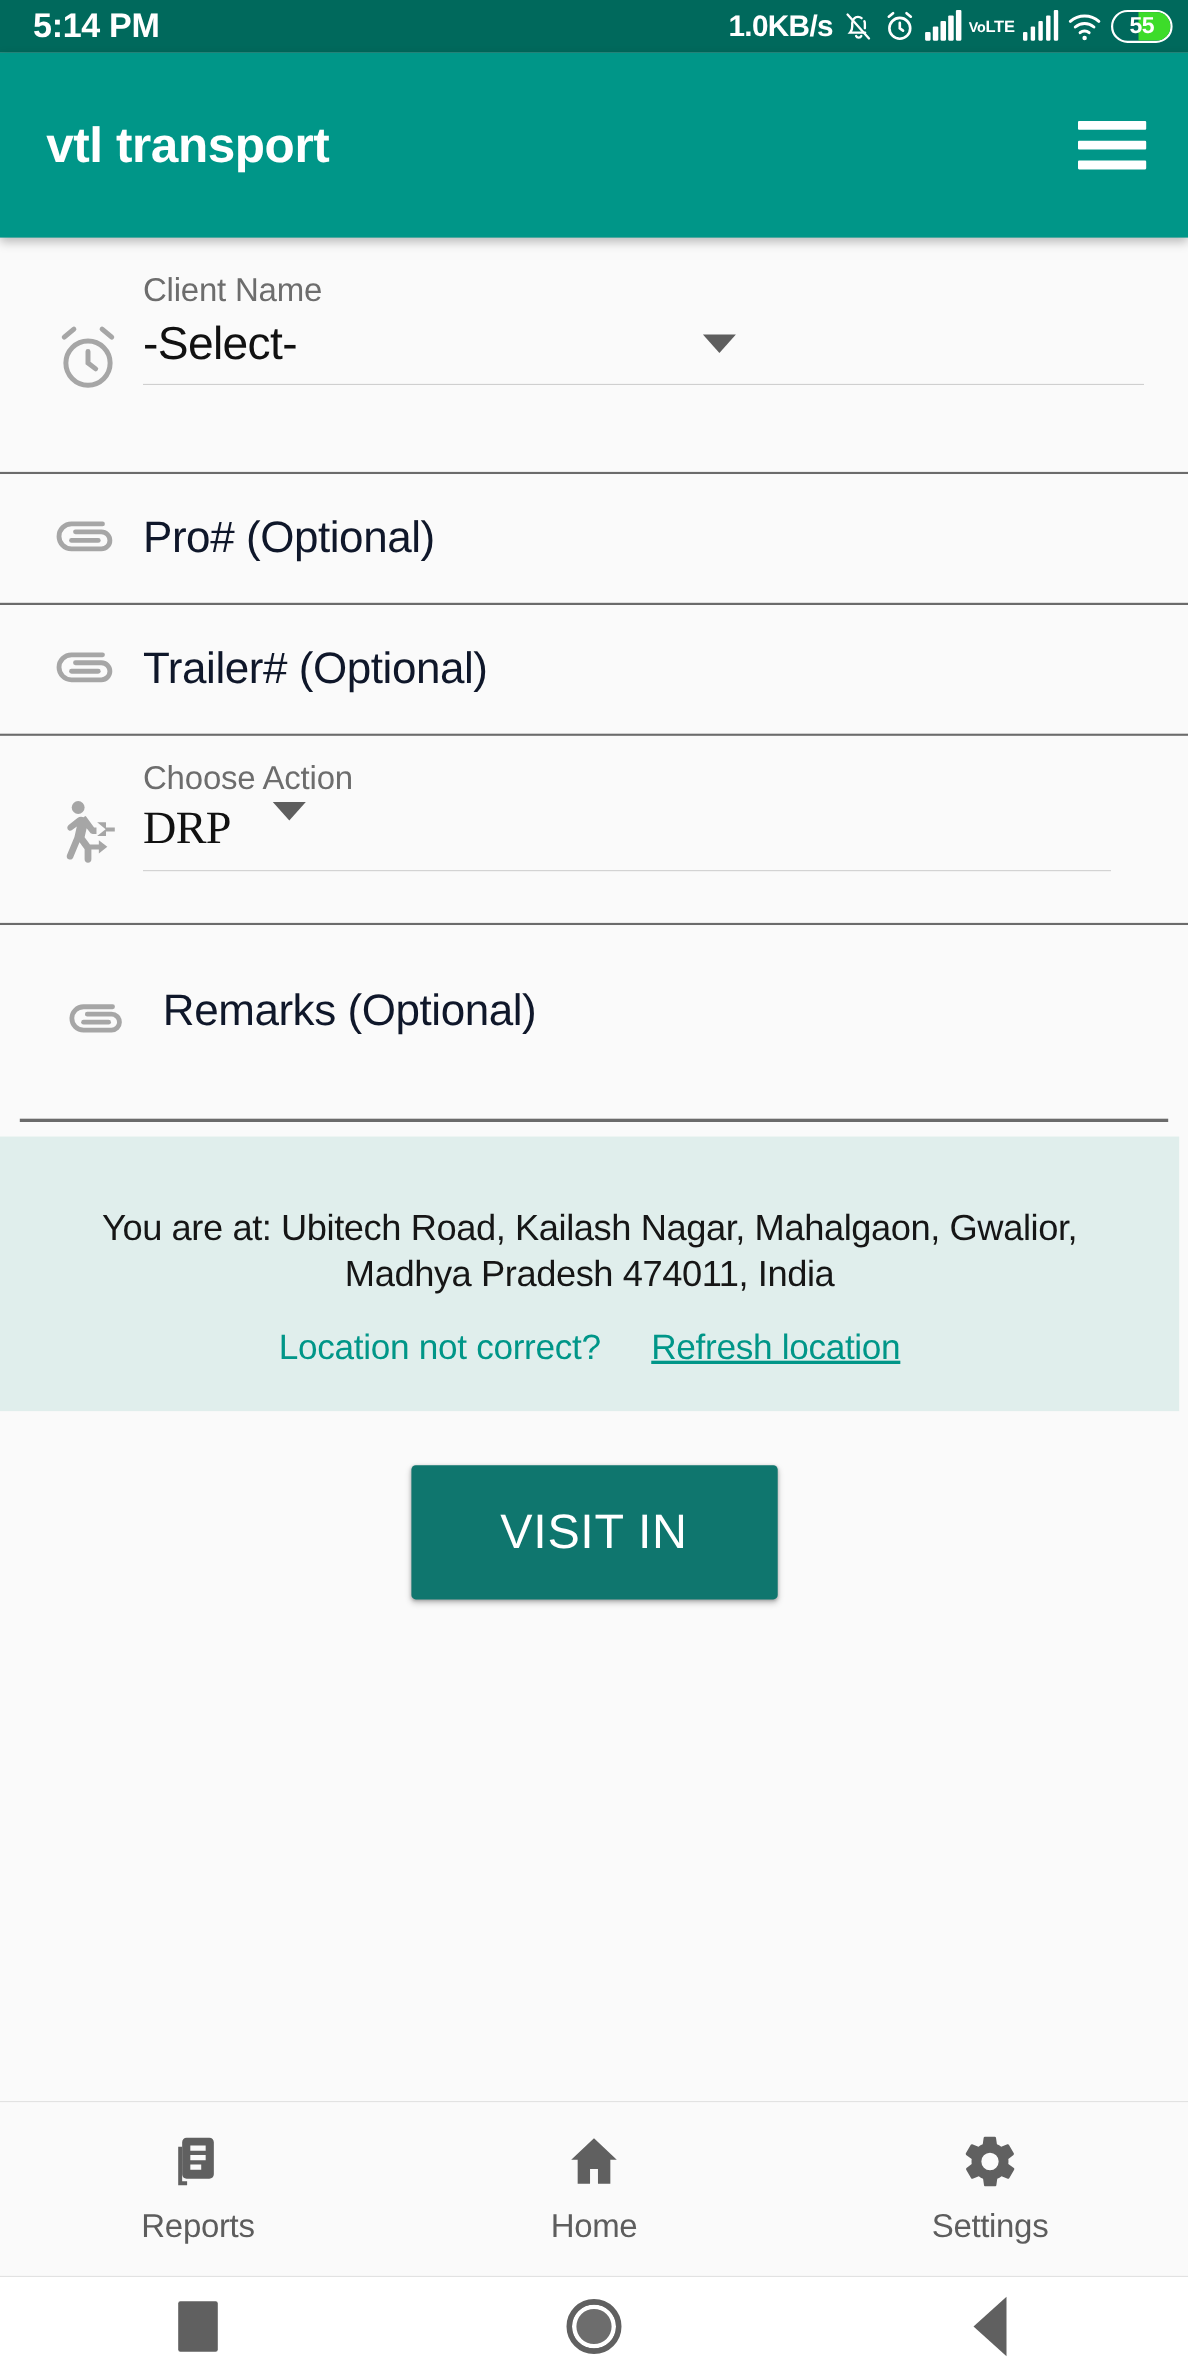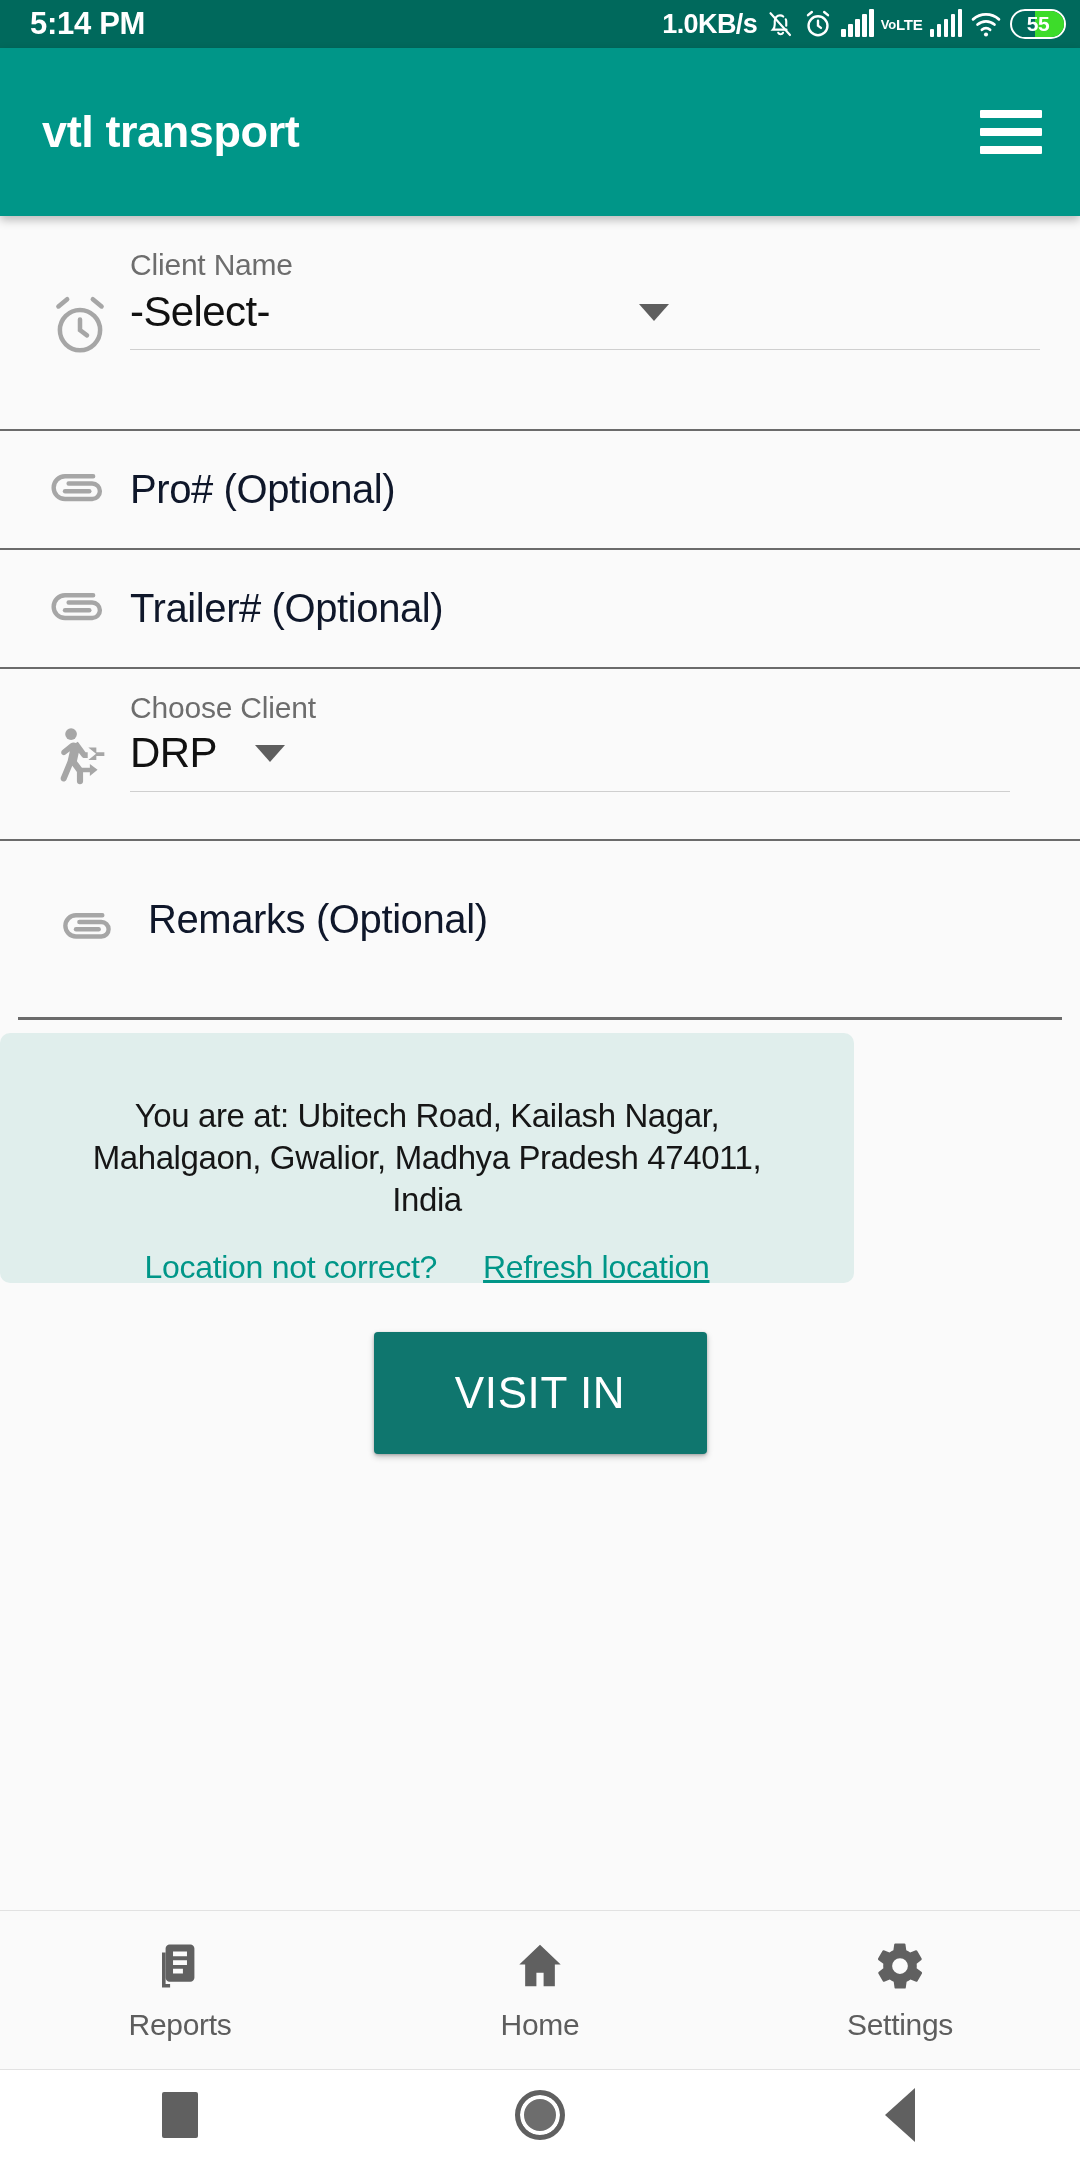--- a/index.html
+++ b/index.html
@@ -88,34 +88,34 @@
 
   
   .row-input{ height:119px; }
   .row-input .field-icon{ top:0; height:119px; }
   .row-input .field-body{ padding-top:36px; }
 
   
   #row-action{ height:172px; }
   #row-action .field-icon{ top:0; height:172px; }
   #row-action .field-body{ padding-top:22px; }
-  #row-action .fv-line{ display:flex; align-items:center; gap:38px; margin-top:4px;}
+  #row-action .fv-line{ display:flex; gap:38px; margin-top:4px;font-family:Liberation Serif, serif;}
   #row-action .underline{ margin-top:14px; width:880px; }
 
   
   #row-remarks{ height:192px; border-bottom:none; }
   #row-remarks .field-icon{ left:50px; top:0; height:176px; }
   #row-remarks .field-body{ margin-left:148px; padding-top:56px; }
   #remarks-underline{ position:absolute; left:18px; top:176px; width:1044px;
                       height:3px; background:#6b6b6b; }
 
   
   #location-banner{
-    width:854px; height:250px; background:#e0eeec;
-    padding:62px 55px 0 55px; text-align:center;border-radius:10px;
+    width:1072px; height:250px; background:#e0eeec;
+    padding:62px 55px 0 55px; text-align:center;
   }
   #location-text{ font-size:33px; color:#161616; line-height:1.28; letter-spacing:-0.4px; }
   #location-actions{ margin-top:27px; display:flex; align-items:center;
                      justify-content:center; gap:46px; }
   #location-question{ font-size:32px; color:#009688; letter-spacing:-0.3px;}
   #refresh-location{ font-size:32px; color:#009688; letter-spacing:-0.3px;
                      text-decoration:underline; cursor:pointer; }
 
   
   #visit-zone{ width:1080px; height:360px; background:#fafafa;
@@ -282,21 +282,21 @@
         <svg width="74" height="74" viewBox="0 0 24 24">
           <g fill="#a6a6a6">
             <circle cx="9.1" cy="5.2" r="1.9"></circle>
             <path d="M10.7 8.1c-.6-.3-1.3-.2-1.8.2L6.3 10.4c-.4.3-.5.8-.3 1.2.2.4.8.6 1.2.3l1.5-1.1-.7 3.1-2.2 5.3c-.2.5 0 1.1.5 1.3.5.2 1.1 0 1.3-.5l1.9-4.5 1.5 2v3c0 .6.4 1 1 1s1-.4 1-1v-3.4c0-.3-.1-.5-.2-.7l-1.8-2.4.6-2.7 1 1.3c.2.3.5.4.8.4h1.1v-1.9h-.7l-2.2-3a1 1 0 0 0-.4-.4z"></path>
             <path d="M15.2 14.9v1.2h-2.6v1.5h2.6v1.2l2.5-2z"></path>
             <path d="M19.9 12.3v-1.2h-2.6V9.6h-2.6l2.5 2-2.5 2h2.6v-1.3z" transform="translate(0,0)"></path>
           </g>
         </svg>
       </div>
       <div class="field-body">
-        <div class="field-label">Choose Client</div>
+        <div class="field-label">Choose Action</div>
         <div class="fv-line">
           <div class="field-value">DRP</div>
           <div class="caret"></div>
         </div>
         <div class="underline"></div>
       </div>
     </div>
 
     <div class="field-row" id="row-remarks">
       <div class="field-icon">

